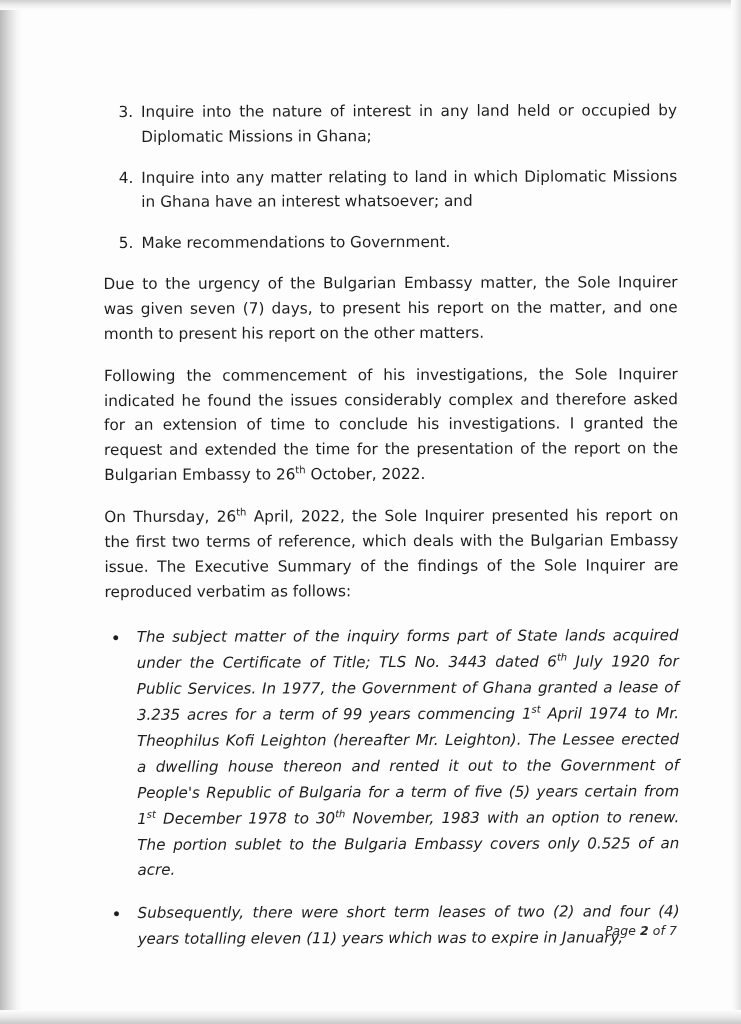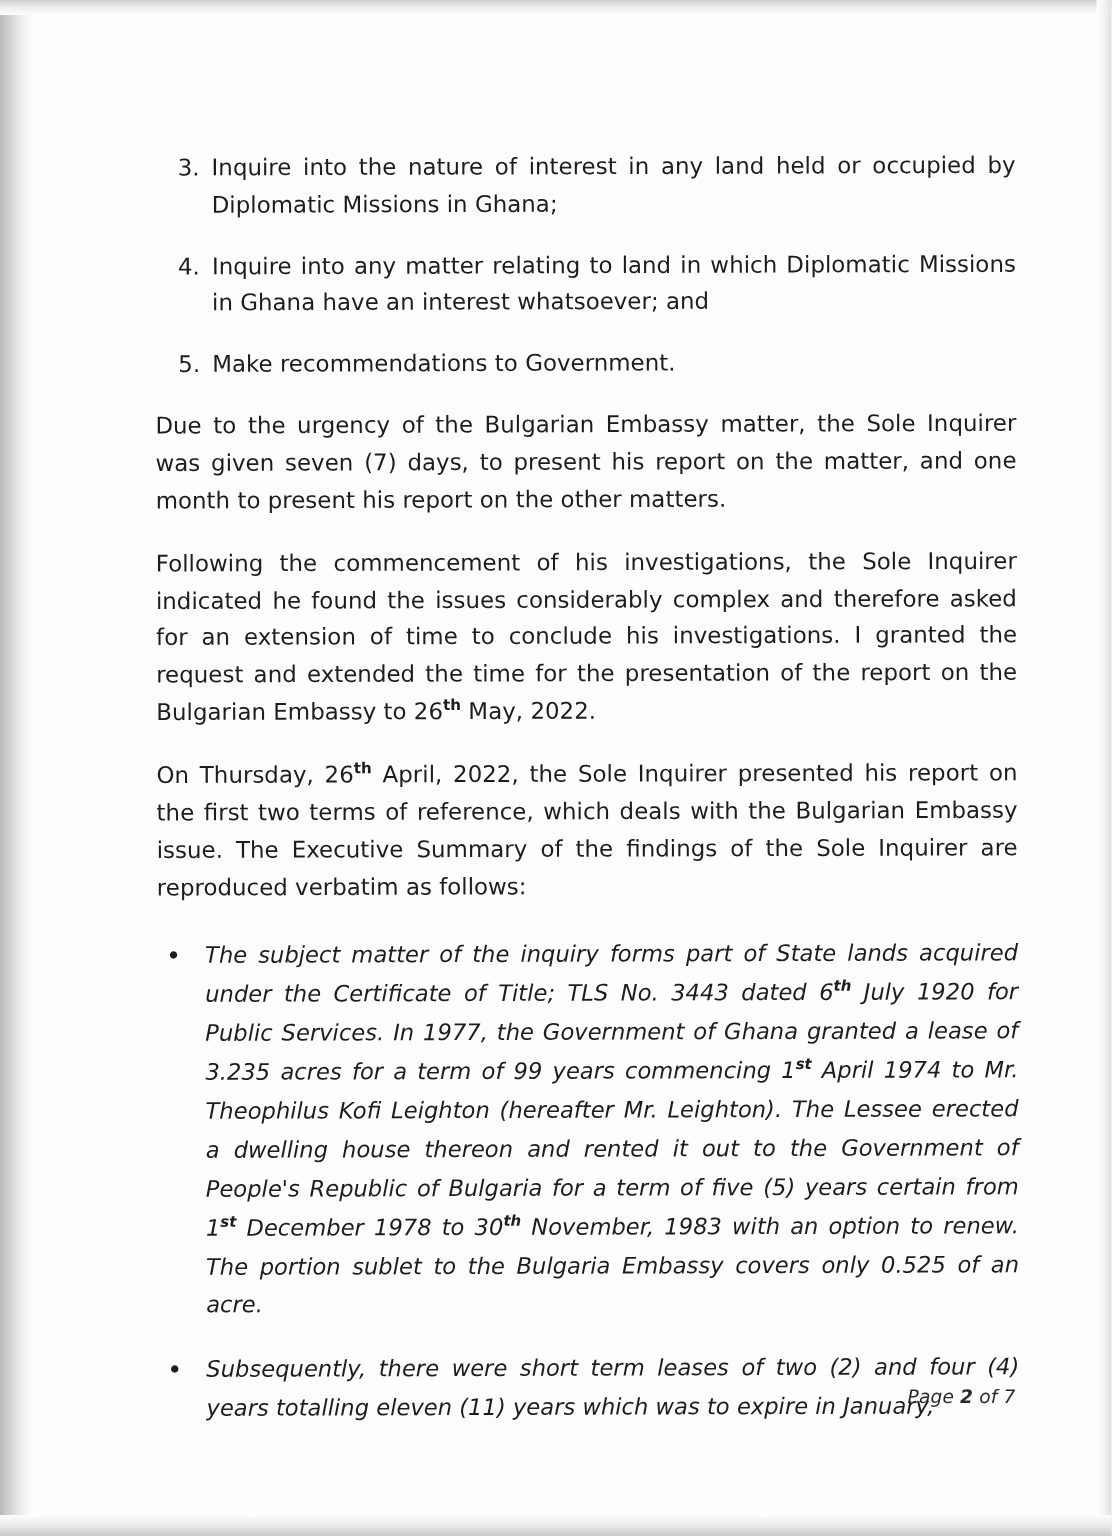--- a/index.html
+++ b/index.html
@@ -91,21 +91,20 @@
     text-align: justify;
     text-justify: inter-word;
     margin: 0 0 17px 0;
   }
   p.body-para:last-of-type { margin-bottom: 0; }
 
   sup {
     font-size: 0.66em;
     vertical-align: super;
     line-height: 0;
-    font-weight: bold;
   }
 
   
   .quote-list {
     margin: 20px 0 0 0;
     padding: 0;
     list-style: none;
   }
   .quote-item {
     display: flex;
@@ -166,21 +165,21 @@
         <span class="num-text">Inquire into any matter relating to land in which Diplomatic Missions in Ghana have an interest whatsoever; and</span>
       </li>
       <li class="numbered-item">
         <span class="num">5.</span>
         <span class="num-text">Make recommendations to Government.</span>
       </li>
     </ol>
 
     <p class="body-para">Due to the urgency of the Bulgarian Embassy matter, the Sole Inquirer was given seven (7) days, to present his report on the matter, and one month to present his report on the other matters.</p>
 
-    <p class="body-para"><span>Following the commencement of his investigations, the Sole Inquirer indicated he found the issues considerably complex and therefore asked for an extension of time to conclude his investigations. I granted the request and extended the time for the presentation of the report on the Bulgarian Embassy to 26</span><sup>th</sup><span> May, 2022.</span></p>
+    <p class="body-para"><span>Following the commencement of his investigations, the Sole Inquirer indicated he found the issues considerably complex and therefore asked for an extension of time to conclude his investigations. I granted the request and extended the time for the presentation of the report on the Bulgarian Embassy to 26</span><sup>th</sup><span> October, 2022.</span></p>
 
     <p class="body-para"><span>On Thursday, 26</span><sup>th</sup><span> April, 2022, the Sole Inquirer presented his report on the first two terms of reference, which deals with the Bulgarian Embassy issue. The Executive Summary of the findings of the Sole Inquirer are reproduced verbatim as follows:</span></p>
 
     <ul class="quote-list">
       <li class="quote-item">
         <span class="bullet-dot">•</span>
         <span class="quote-text"><span>The subject matter of the inquiry forms part of State lands acquired under the Certificate of Title; TLS No. 3443 dated 6</span><sup>th</sup><span> July 1920 for Public Services. In 1977, the Government of Ghana granted a lease of 3.235 acres for a term of 99 years commencing 1</span><sup>st</sup><span> April 1974 to Mr. Theophilus Kofi Leighton (hereafter Mr. Leighton). The Lessee erected a dwelling house thereon and rented it out to the Government of People's Republic of Bulgaria for a term of five (5) years certain from 1</span><sup>st</sup><span> December 1978 to 30</span><sup>th</sup><span> November, 1983 with an option to renew. The portion sublet to the Bulgaria Embassy covers only 0.525 of an acre.</span></span>
       </li>
       <li class="quote-item">
         <span class="bullet-dot">•</span>

